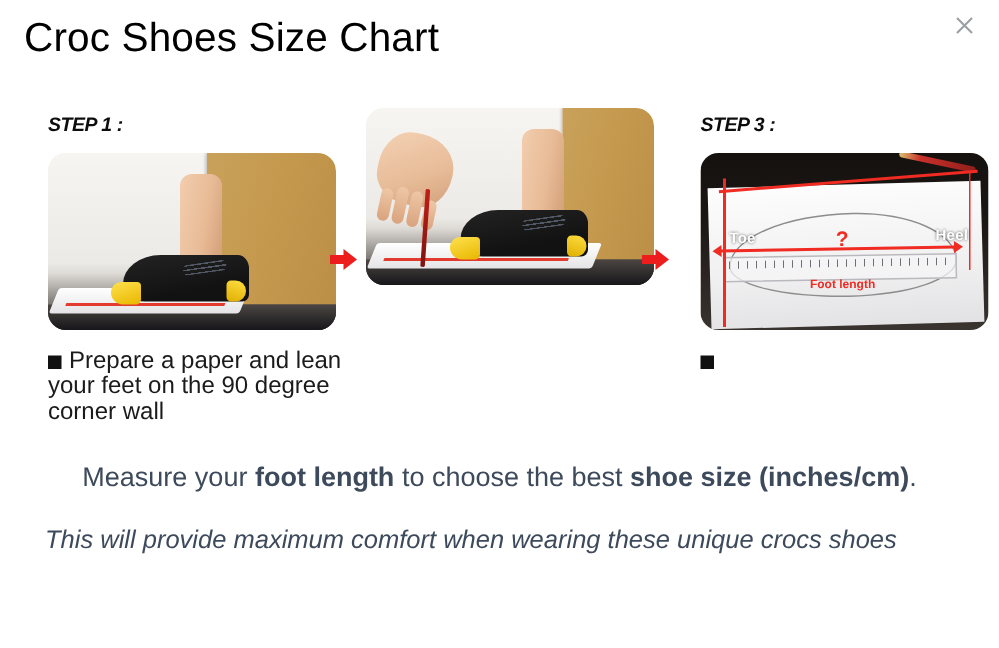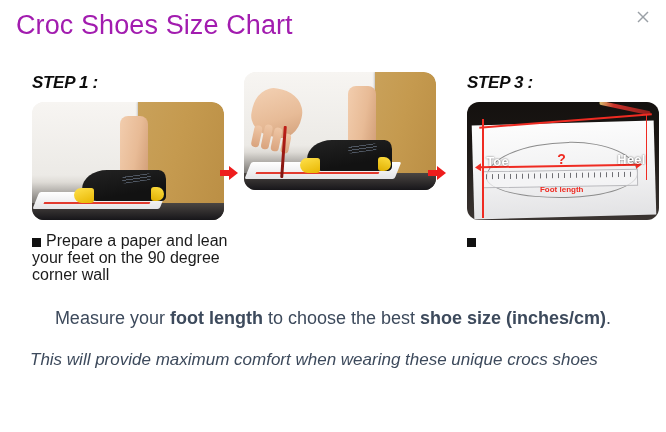--- a/index.html
+++ b/index.html
@@ -21,21 +21,21 @@
     top: 0; left: 0;
     width: 666px;
     height: 60px;
   }
   .modal-title {
     position: absolute;
     left: 16px;
     top: 10px;
     font-size: 27px;
     font-weight: 400;
-    color: #a21caf;
+    color: #000000;
     letter-spacing: 0.1px;
     white-space: nowrap;
   }
   .close-btn {
     position: absolute;
     right: 10px;
     top: 4px;
     width: 26px;
     height: 26px;
     cursor: pointer;
@@ -58,21 +58,21 @@
     top: 0;
     width: 208px;
     height: 222px;
   }
   .step-col.c1 { left: 24px; }
   .step-col.c2 { left: 236px; }
   .step-col.c3 { left: 459px; }
 
   .step-label {
     font-family: "Liberation Sans", sans-serif;
-    font-size: 17px;
+    font-size: 13px;
     font-weight: bold;
     font-style: italic;
     color: #0d0d0d;
     letter-spacing: -0.3px;
     margin: 0 0 8px 8px;
     height: 22px;
     line-height: 22px;
   }
 
   
@@ -290,21 +290,21 @@
     top: 3%;
     width: 52px;
     height: 4px;
     background: linear-gradient(90deg,#d8c070 0%,#c9302a 28%,#8f1f1b 100%);
     transform: rotate(12deg);
     border-radius: 2px;
   }
   .s3-label {
     position: absolute;
     color: #ffffff;
-    font-size: 13px;
+    font-size: 10px;
     font-weight: 700;
     text-shadow: 0 0 2px rgba(0,0,0,.65);
     letter-spacing: .2px;
   }
   .s3-label.toe  { left: 10%; top: 44%; }
   .s3-label.heel { right: 7%; top: 42%; }
   .s3-q {
     position: absolute;
     left: 47%;
     top: 42%;

